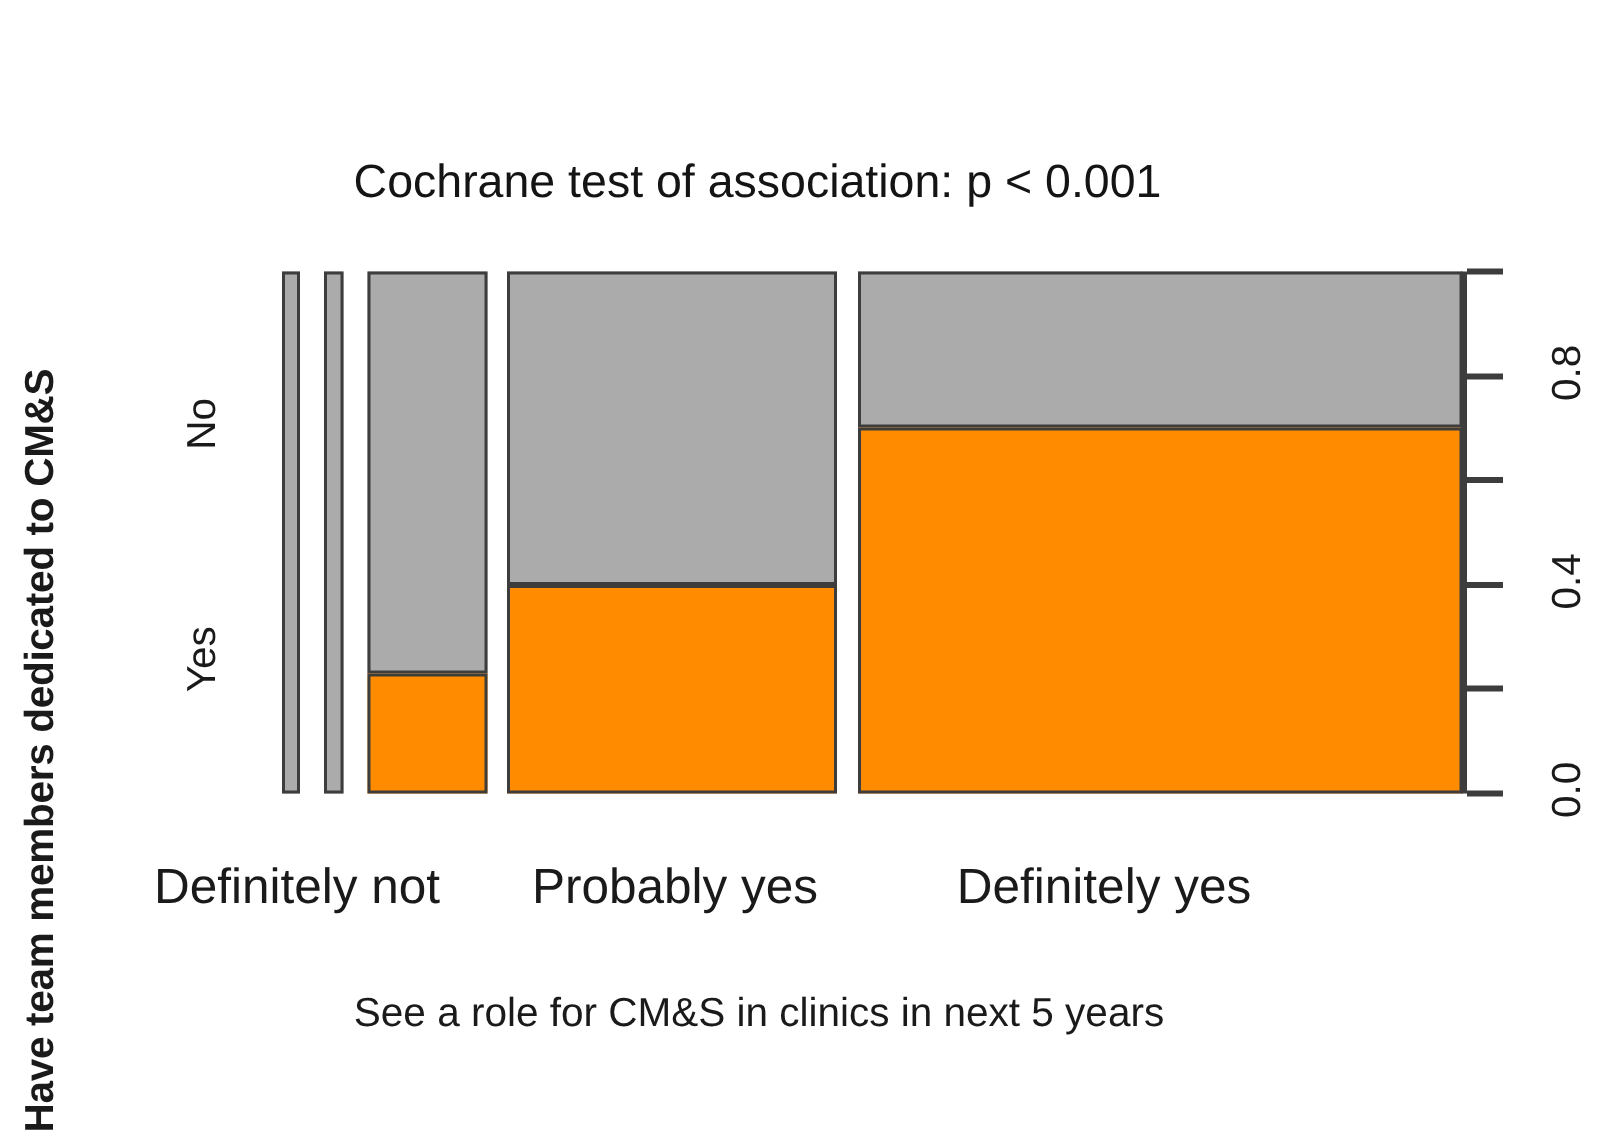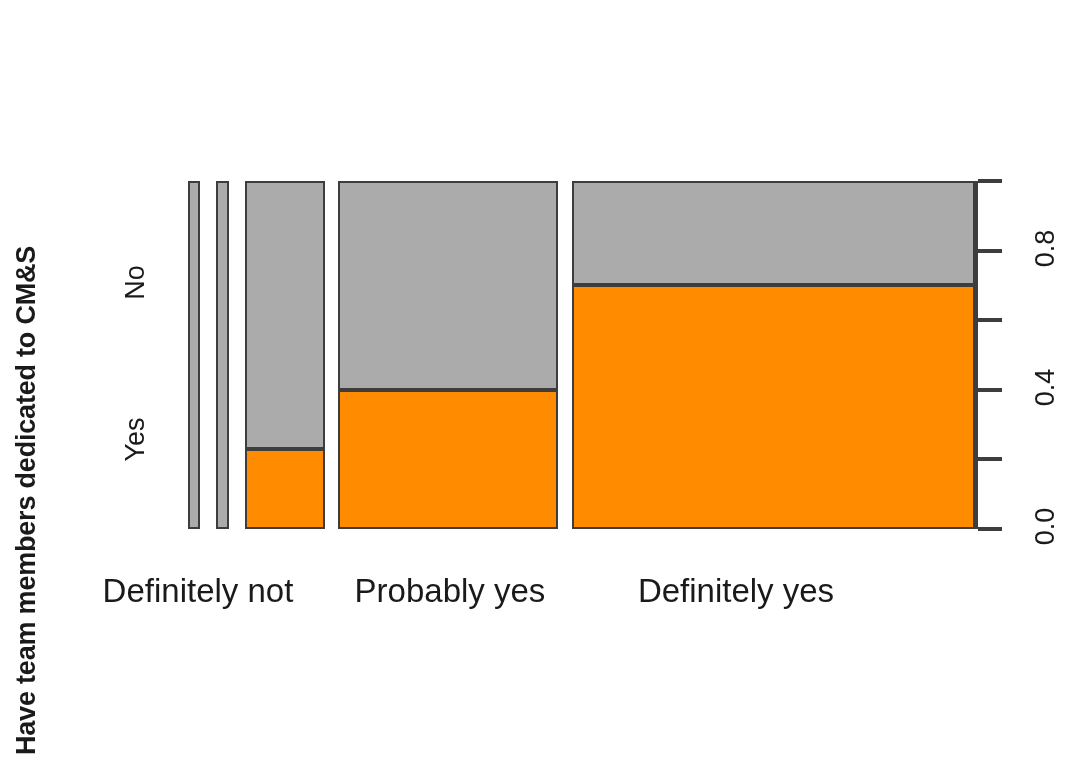--- a/index.html
+++ b/index.html
@@ -141,20 +141,21 @@
     text-align: center;
   }
 </style>
 </head>
 <body>
 
 <div id="figure">
 
   <div class="ylab-outer">Have team members dedicated to CM&amp;S</div>
 
+  <div class="plot-title">Cochrane test of association: p &lt; 0.001</div>
 
   <div id="plot-area">
       <div class="mcol" style="left: 2px; width: 12px;">
         <div class="seg seg-no" style="top: 0px; height: 348px;"></div>
       </div>
       <div class="mcol" style="left: 30px; width: 13px;">
         <div class="seg seg-no" style="top: 0px; height: 348px;"></div>
       </div>
       <div class="mcol" style="left: 59px; width: 80px;">
         <div class="seg seg-no" style="top: 0px; height: 268px;"></div>
@@ -181,16 +182,17 @@
       <div class="tick" style="top: 67.6px;"></div>
       <div class="tick" style="top: -2px;"></div>
     </div>
 
   <div id="xcat-holder">
       <div class="xcat" style="left: 78px; width: 240px;">Definitely not</div>
       <div class="xcat" style="left: 330px; width: 240px; text-align: center;">Probably yes</div>
       <div class="xcat" style="left: 616px; width: 240px;">Definitely yes</div>
     </div>
 
+  <div class="xlab-outer">See a role for CM&amp;S in clinics in next 5 years</div>
 <div class="tick-label" style="top: 511px; width: 60px; text-align: center;">0.0</div>
     <div class="tick-label" style="top: 371.8px; width: 60px; text-align: center;">0.4</div>
     <div class="tick-label" style="top: 232.6px; width: 60px; text-align: center;">0.8</div>
   </div>
 
 </body></html>

